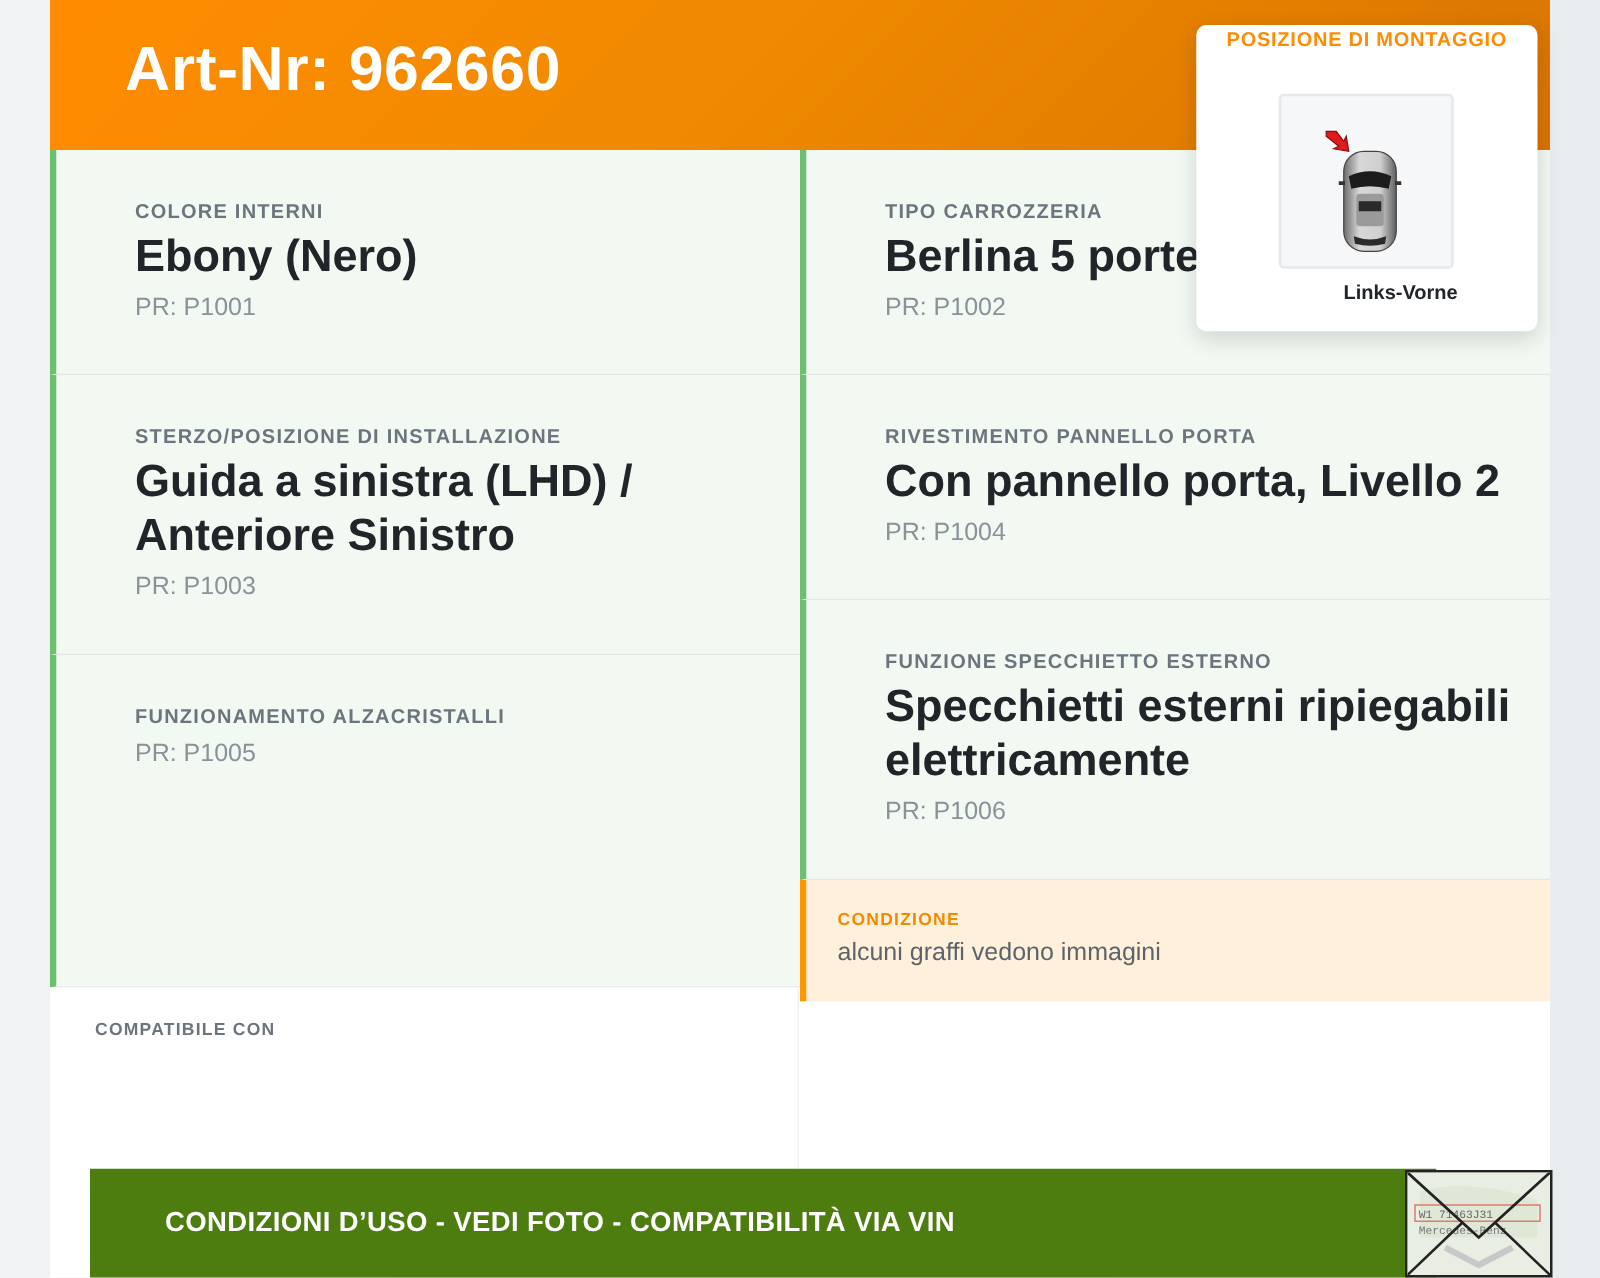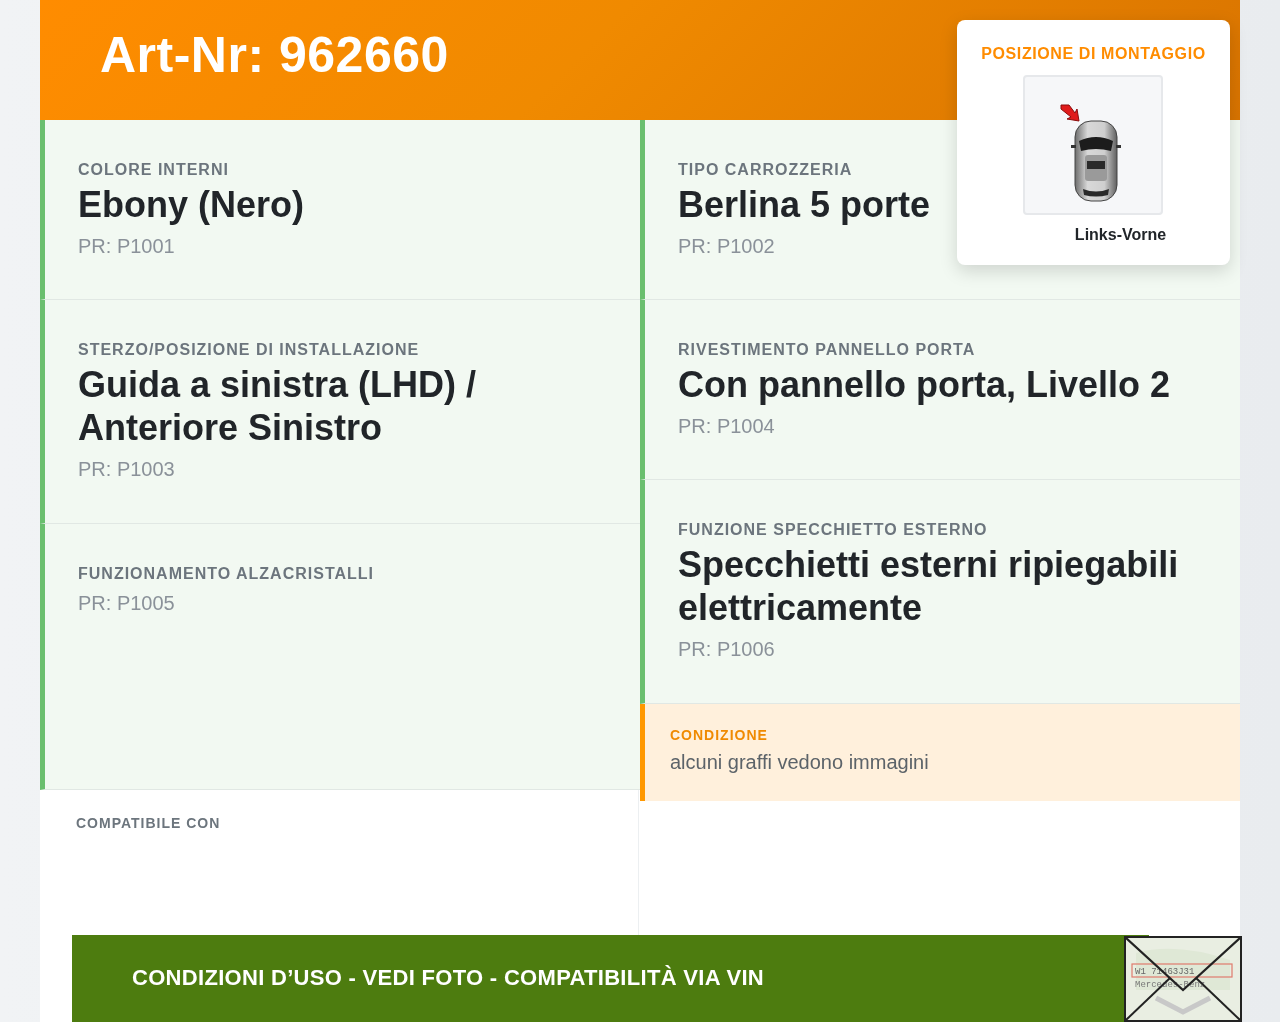--- a/index.html
+++ b/index.html
@@ -23,21 +23,21 @@
   }
   .grid { position: absolute; top: 120px; left: 0; width: 1200px; }
   .col { position: absolute; top: 0; width: 600px; }
   .col.left { left: 0; }
   .col.right { left: 600px; }
   .cell {
     position: absolute; left: 0; width: 600px;
     background: #f2f9f2;
     border-left: 5px solid #6bbf6f;
     border-bottom: 1px solid #e1e8e4;
-    padding-left: 33px;
+    padding-left: 63px;
   }
   .cell .lbl {
     font-size: 16px; font-weight: 700; color: #6c757d; letter-spacing: 1px;
     text-transform: uppercase;
   }
   .cell .val {
     font-size: 36px; font-weight: 700; color: #212529; line-height: 43px;
     margin-top: 4px; padding-right: 30px;
   }
   .cell .pr { font-size: 20px; color: #8a9199; margin-top: 9px; }
@@ -66,21 +66,21 @@
     position: absolute; left: 1052px; top: 1px; width: 118px; height: 86px;
     background: #eef0e8; border: 2px solid #222;
   }
   .mount-card {
     position: absolute; left: 917px; top: 20px; width: 273px; height: 245px;
     background: #ffffff; border-radius: 8px;
     box-shadow: 0 6px 18px rgba(0,0,0,0.15);
     text-align: center;
   }
   .mount-title {
-    margin-top: 25px; font-size: 16px; font-weight: 700; color: #ff8c00; letter-spacing: 0.6px;
+    margin-top: 4px; font-size: 16px; font-weight: 700; color: #ff8c00; letter-spacing: 0.6px;
   }
   .mount-img {
     position: absolute; left: 66px; top: 55px; width: 140px; height: 140px;
     background: #f6f7f9; border: 2px solid #e6e8eb; border-radius: 4px;
   }
   .mount-label {
     position: absolute; left: 0; width: 327px; top: 206px;
     font-size: 16px; font-weight: 700; color: #212529;
   }
 </style>

